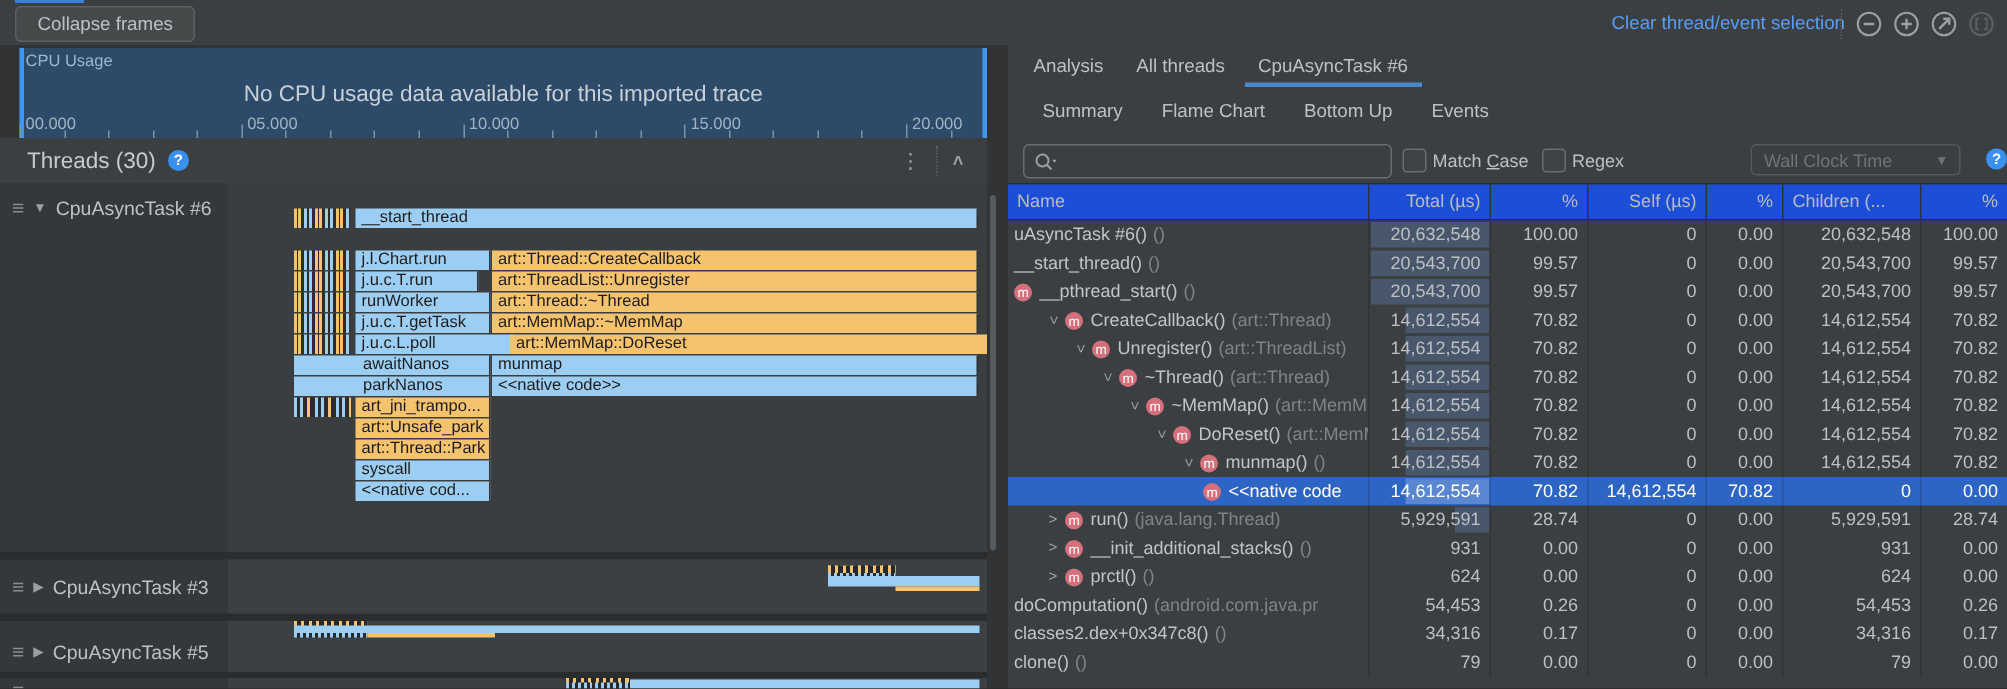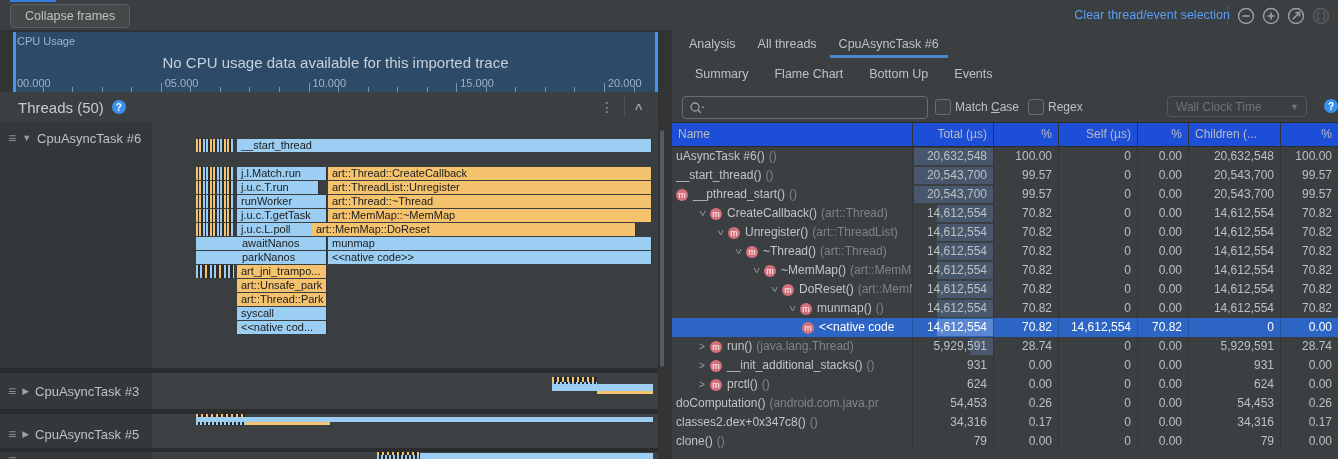--- a/index.html
+++ b/index.html
@@ -162,21 +162,21 @@
       <div class="tick" style="left: 472.8px; height: 5px;"></div>
       <div class="tick" style="left: 502.35px; height: 5px;"></div>
       <div class="tick" style="left: 531.9px; height: 5px;"></div>
       <div class="tick" style="left: 561.45px; height: 5px;"></div>
       <div class="tick" style="left: 591px; height: 9px;"></div>
       <div class="tick-label" style="left: 595px;">20.000</div>
       <div class="tick" style="left: 620.55px; height: 5px;"></div>
     </div>
 
   <div id="threads-header" class="abs">
-    <span id="threads-title">Threads (50)</span>
+    <span id="threads-title">Threads (30)</span>
     <span class="help-dot">?</span>
     <span id="threads-header-icons">
       <span class="kebab">⋮</span>
       <span class="vdot"></span>
       <span class="chev-up">&gt;</span>
     </span>
   </div>
 
   <div id="threads-area" class="abs">
       <div class="thread-block" id="t6-block" style="top: 0px; height: 246px;">
@@ -185,42 +185,42 @@
           <span class="burger">≡</span>
           <span class="tri">▼</span>
           <span>CpuAsyncTask #6</span>
         </div>
         <div class="frow" style="top: 17px; left: 0px; width: 660px;">
           <div class="stripes sv1" style="left: 196px; width: 37px;"></div>
           <div class="fbar fblue" style="left: 237px; width: 415px;">__start_thread</div>
         </div>
         <div class="frow" style="top: 45px; left: 0px; width: 660px;">
           <div class="stripes sv1" style="left: 196px; width: 37px;"></div>
-          <div class="fbar fblue" style="left: 237px; width: 90px;">j.l.Match.run</div>
+          <div class="fbar fblue" style="left: 237px; width: 90px;">j.l.Chart.run</div>
           <div class="fbar forange" style="left: 328px; width: 324px;">art::Thread::CreateCallback</div>
         </div>
         <div class="frow" style="top: 59px; left: 0px; width: 660px;">
           <div class="stripes sv1" style="left: 196px; width: 37px;"></div>
           <div class="fbar fblue" style="left: 237px; width: 82px;">j.u.c.T.run</div>
           <div class="fbar forange" style="left: 328px; width: 324px;">art::ThreadList::Unregister</div>
         </div>
         <div class="frow" style="top: 73px; left: 0px; width: 660px;">
           <div class="stripes sv1" style="left: 196px; width: 37px;"></div>
           <div class="fbar fblue" style="left: 237px; width: 90px;">runWorker</div>
           <div class="fbar forange" style="left: 328px; width: 324px;">art::Thread::~Thread</div>
         </div>
         <div class="frow" style="top: 87px; left: 0px; width: 660px;">
           <div class="stripes sv1" style="left: 196px; width: 37px;"></div>
           <div class="fbar fblue" style="left: 237px; width: 90px;">j.u.c.T.getTask</div>
           <div class="fbar forange" style="left: 328px; width: 324px;">art::MemMap::~MemMap</div>
         </div>
         <div class="frow" style="top: 101px; left: 0px; width: 660px;">
           <div class="stripes sv1" style="left: 196px; width: 37px;"></div>
           <div class="fbar fblue" style="left: 237px; width: 106px;">j.u.c.L.poll</div>
-          <div class="fbar forange" style="left: 312px; width: 324px;">art::MemMap::DoReset</div>
+          <div class="fbar forange" style="left: 340px; width: 324px;">art::MemMap::DoReset</div>
         </div>
         <div class="frow" style="top: 115px; left: 0px; width: 660px;">
           <div class="fbar fblue fpad" style="left: 196px; width: 131px;">awaitNanos</div>
           <div class="fbar fblue" style="left: 328px; width: 324px;">munmap</div>
         </div>
         <div class="frow" style="top: 129px; left: 0px; width: 660px;">
           <div class="fbar fblue fpad" style="left: 196px; width: 131px;">parkNanos</div>
           <div class="fbar fblue" style="left: 328px; width: 324px;">&lt;&lt;native code&gt;&gt;</div>
         </div>
         <div class="frow" style="top: 143px; left: 0px; width: 660px;">

